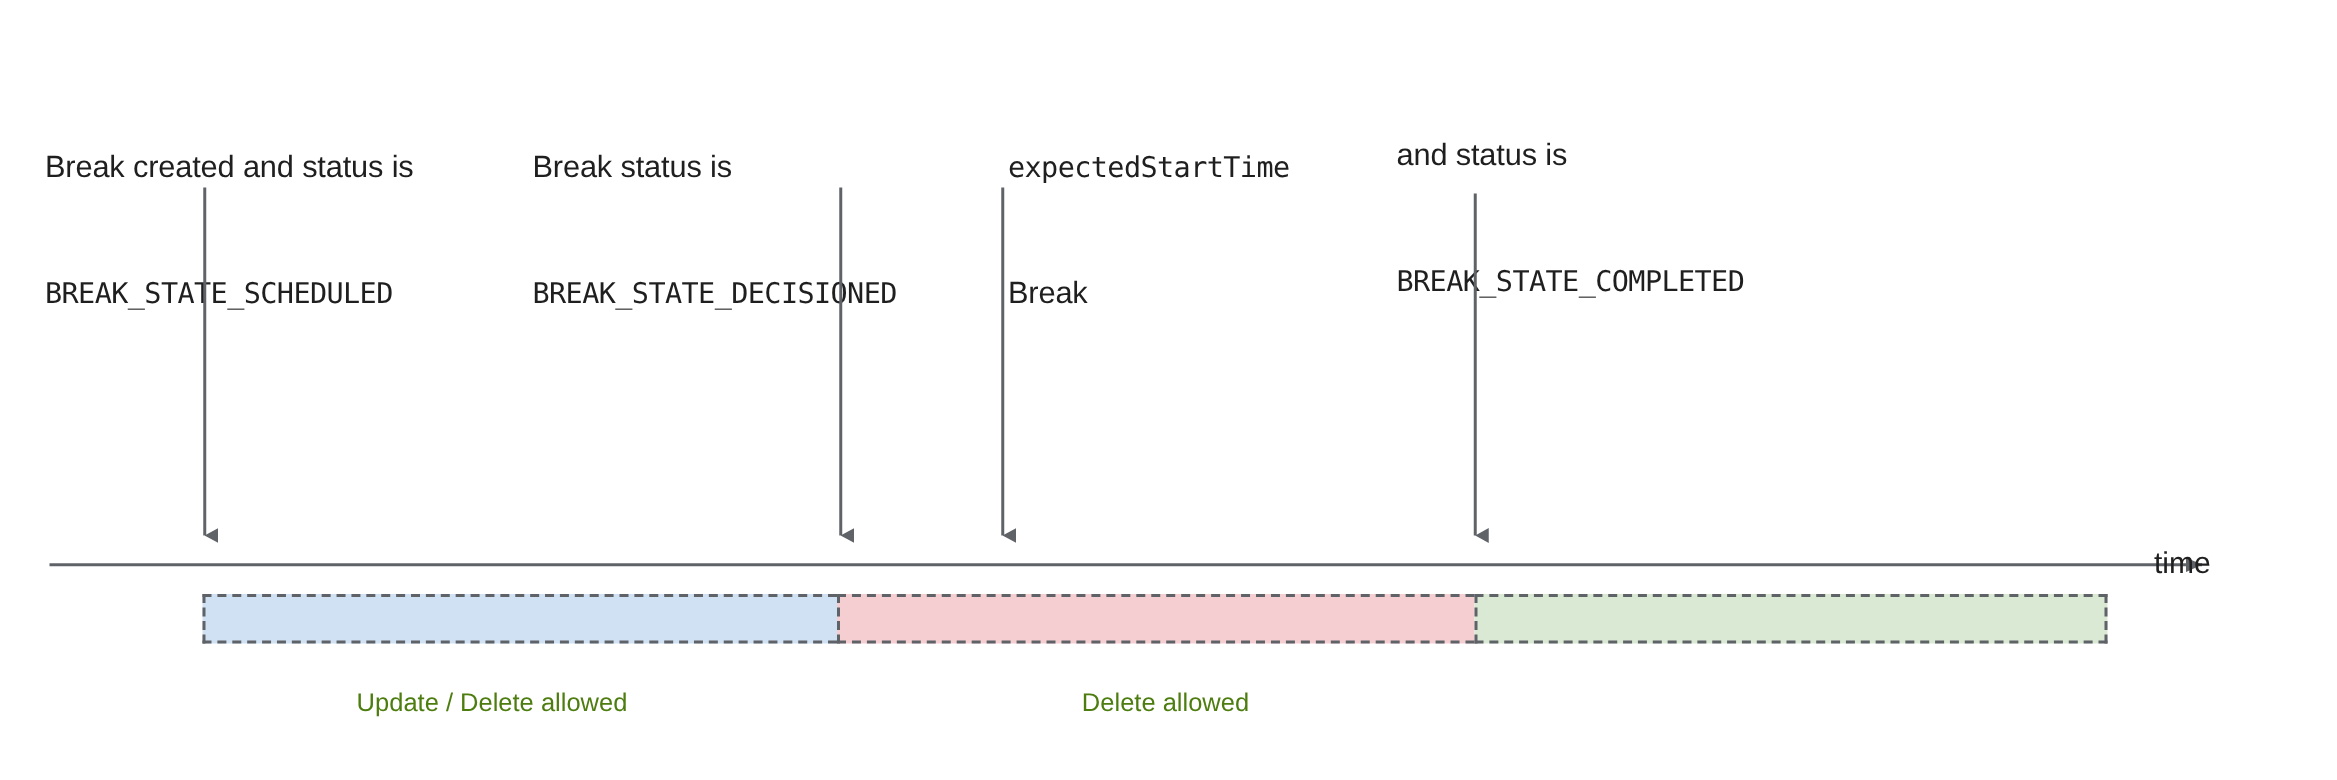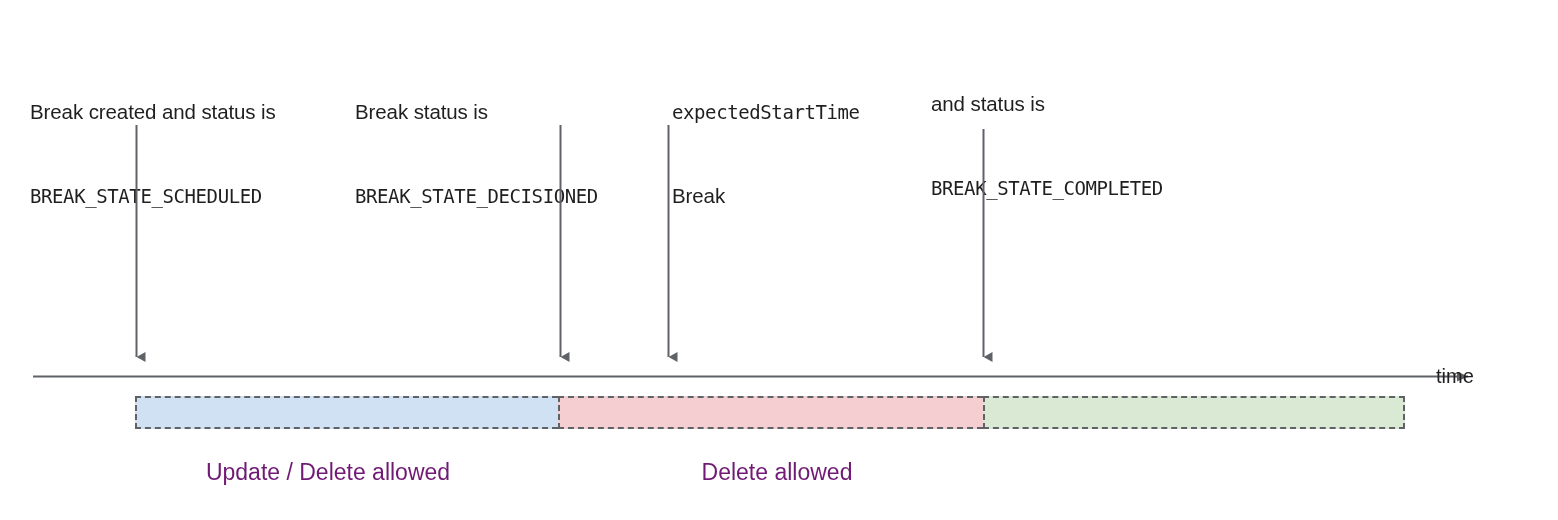--- a/index.html
+++ b/index.html
@@ -80,22 +80,22 @@
     border-right-width: 0;
   }
   .segment:last-child {
     border-right-width: 2px;
   }
 
   
   .caption {
     position: absolute;
     top: 459px;
-    font-size: 23px;
-    color: #701a75;
+    font-size: 17px;
+    color: #4d7c0f;
     text-align: center;
     white-space: nowrap;
     transform: translateX(-50%);
   }
 </style>
 </head>
 <body>
 
 <div id="canvas">
 

